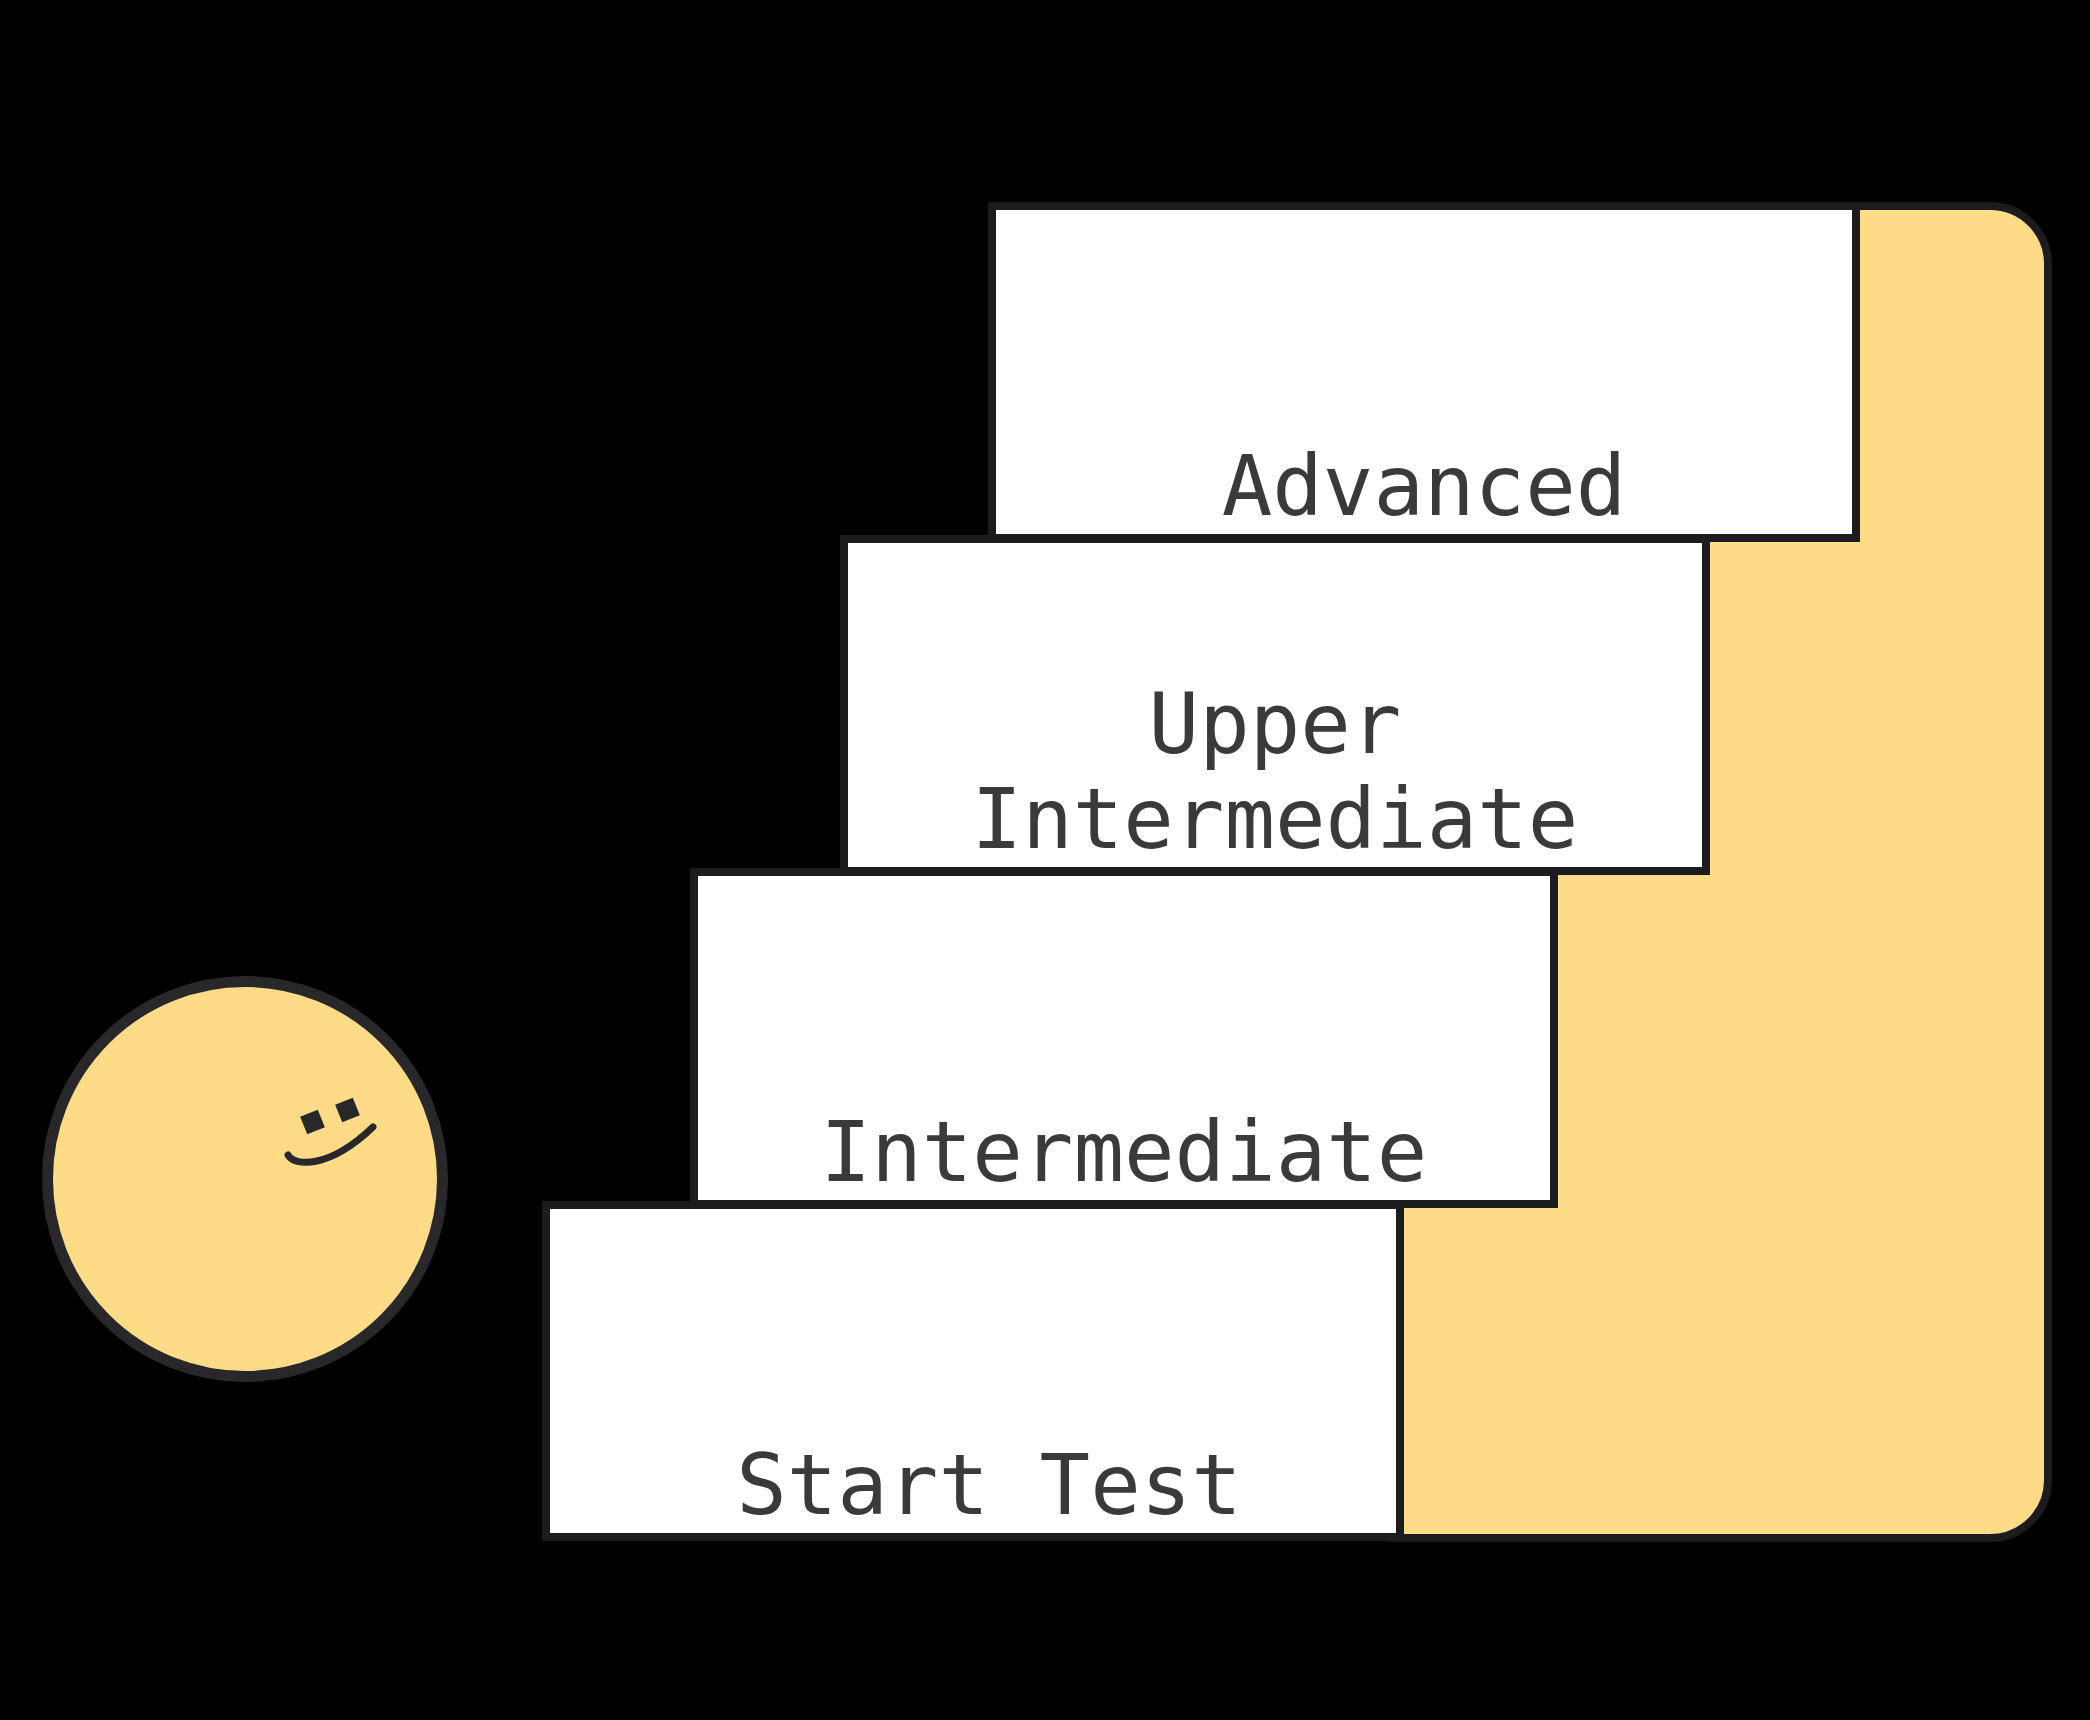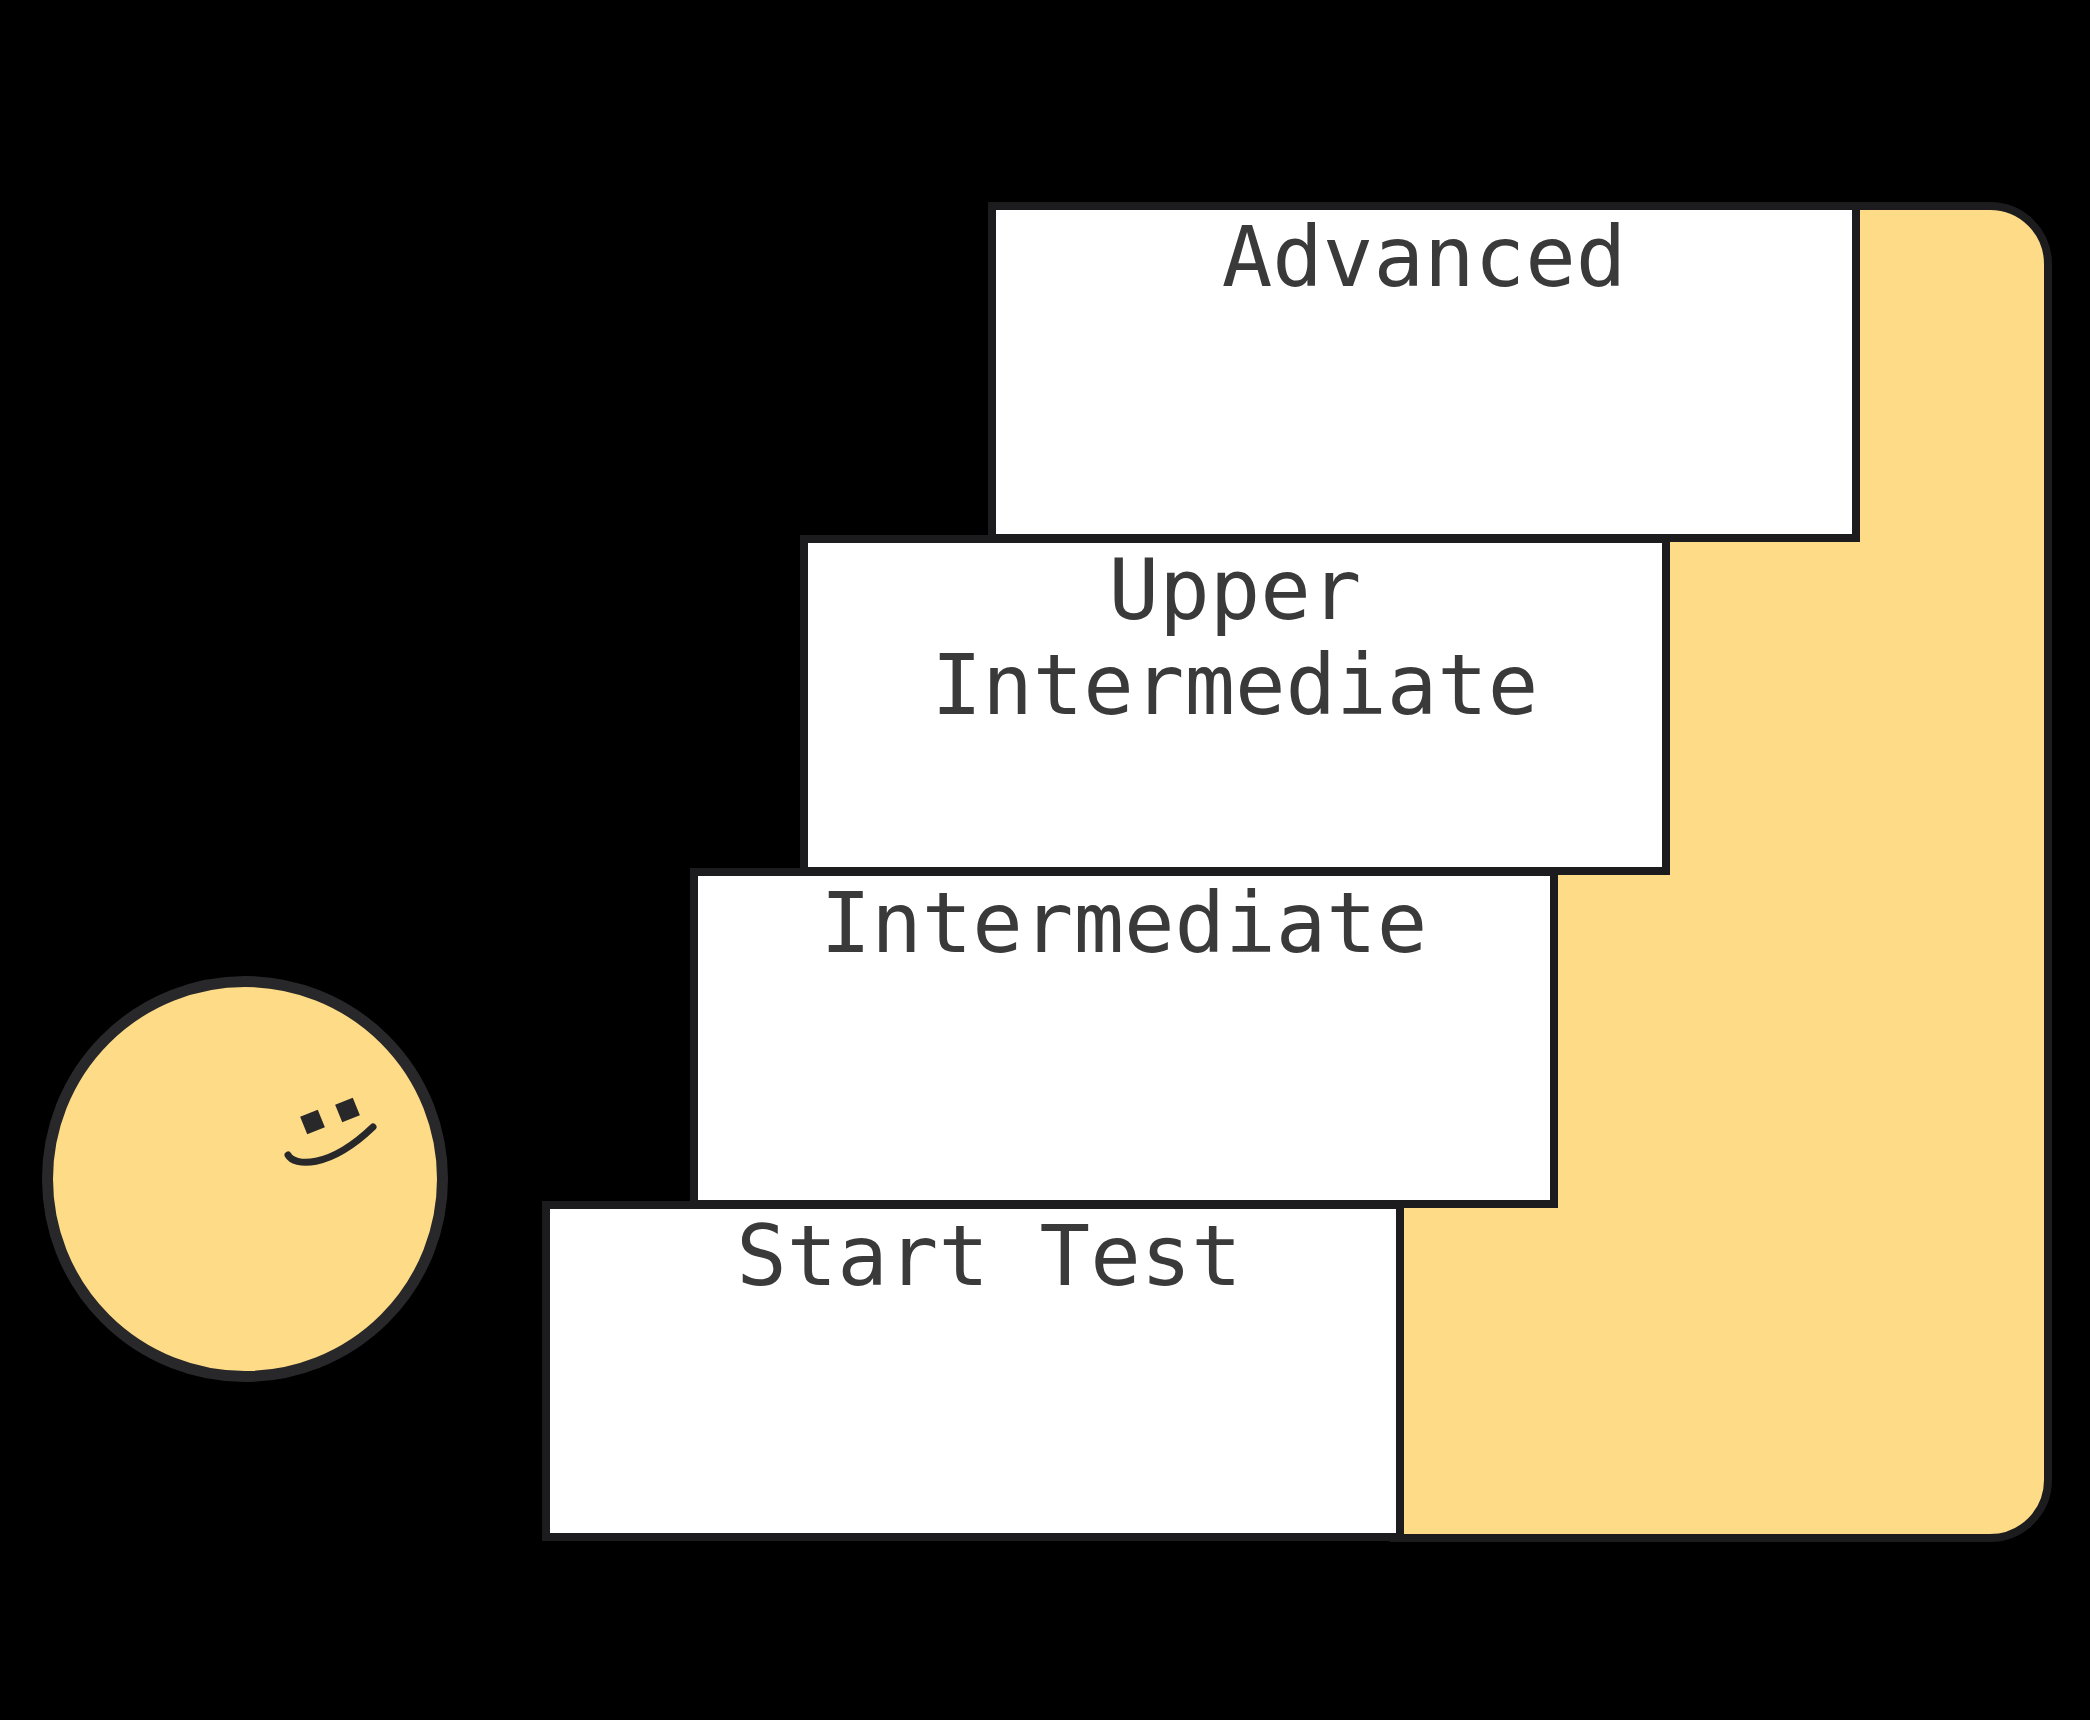--- a/index.html
+++ b/index.html
@@ -27,29 +27,29 @@
     border-radius:0 62px 62px 0;
   }
   .step{
     position:absolute;
     box-sizing:border-box;
     background:var(--card-fill);
     border:8px solid var(--ink);
     display:flex;
     flex-direction:column;
     align-items:center;
-    justify-content:flex-start;
+    justify-content:flex-end;
     text-align:center;
     color:var(--text);
     font-size:84px;
     line-height:95px;
     cursor:pointer;
   }
   .step-advanced     {left:988px;top:202px;width:872px;height:340px;}
-  .step-upper        {left:800px;top:535px;width:870px;height:340px;}
+  .step-upper        {left:840px;top:535px;width:870px;height:340px;}
   .step-intermediate {left:690px;top:868px;width:868px;height:340px;}
   .step-start        {left:542px;top:1201px;width:862px;height:340px;padding-left:32px;}
   .step-line{display:block;}
   .step-line:empty{display:none;}
   .face-circle{
     position:absolute;
     left:42px;top:976px;width:406px;height:406px;
     box-sizing:border-box;
     background:var(--panel-fill);
     border:11px solid var(--face-ink);

